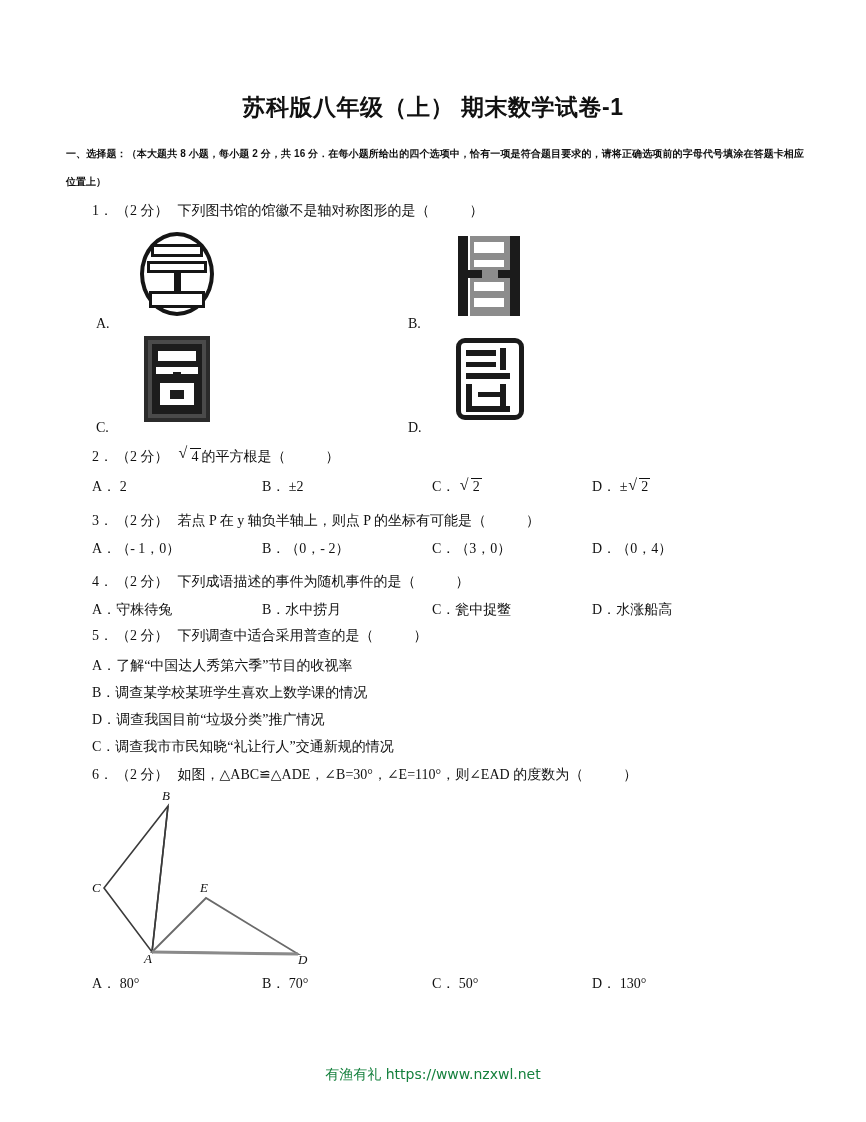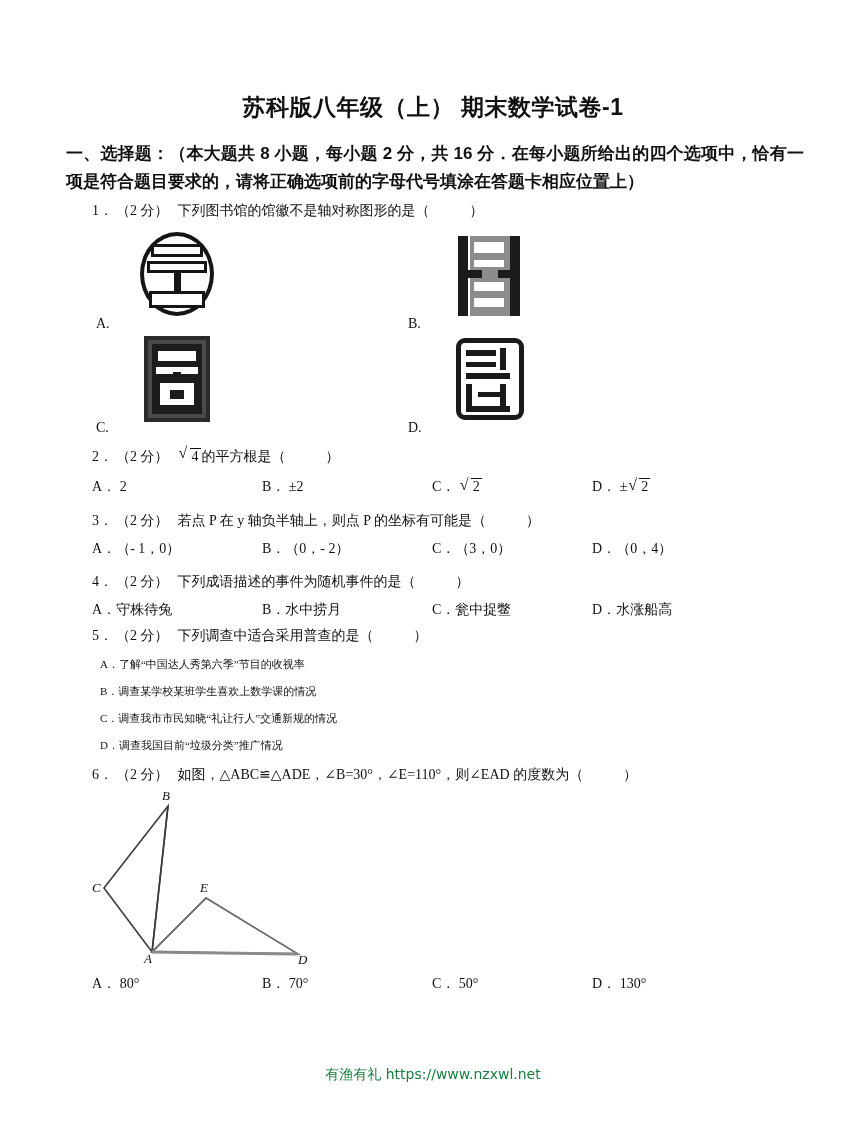--- a/index.html
+++ b/index.html
@@ -35,21 +35,21 @@
     letter-spacing: 0.5px;
     font-family: "Liberation Sans", "DejaVu Sans", sans-serif;
   }
 
   
   .section-head {
     position: absolute;
     left: 66px;
     top: 140px;
     width: 738px;
-    font-size: 17px;
+    font-size: 10px;
     font-weight: bold;
     line-height: 28px;
     text-align: justify;
     font-family: "Liberation Sans", "DejaVu Sans", sans-serif;
   }
 
   
   .q {
     position: absolute;
     font-size: 14px;
@@ -88,22 +88,22 @@
     white-space: nowrap;
   }
   .opt-a { left: 0px; }
   .opt-b { left: 170px; }
   .opt-c { left: 340px; }
   .opt-d { left: 500px; }
 
   
   .opts-stack {
     position: absolute;
-    left: 100px;
-    font-size: 11px;
+    left: 92px;
+    font-size: 14px;
   }
   .opts-stack .line {
     height: 27px;
     white-space: nowrap;
   }
 
   
   .rad {
     display: inline-block;
     position: relative;
@@ -380,22 +380,22 @@
   </div>
 
   <div class="q" style="left:92px; top:625px;">
     <span class="q-stem">
       <span class="q-num">5．</span><span class="q-score">（2 分）</span><span class="q-text">下列调查中适合采用普查的是（</span><span class="paren"></span><span>）</span>
     </span>
   </div>
   <div class="opts-stack" style="top:657px;">
     <div class="line"><span>A．</span><span>了解“中国达人秀第六季”节目的收视率</span></div>
     <div class="line"><span>B．</span><span>调查某学校某班学生喜欢上数学课的情况</span></div>
+    <div class="line"><span>D．</span><span>调查我国目前“垃圾分类”推广情况</span></div>
     <div class="line"><span>C．</span><span>调查我市市民知晓“礼让行人”交通新规的情况</span></div>
-    <div class="line"><span>D．</span><span>调查我国目前“垃圾分类”推广情况</span></div>
   </div>
 
   <div class="q" style="left:92px; top:764px;">
     <span class="q-stem">
       <span class="q-num">6．</span><span class="q-score">（2 分）</span><span class="q-text">如图，△ABC≌△ADE，∠B=30°，∠E=110°，则∠EAD 的度数为（</span><span class="paren"></span><span>）</span>
     </span>
   </div>
 
   <div class="geo">
     <svg width="300" height="182" viewBox="0 0 300 182">

